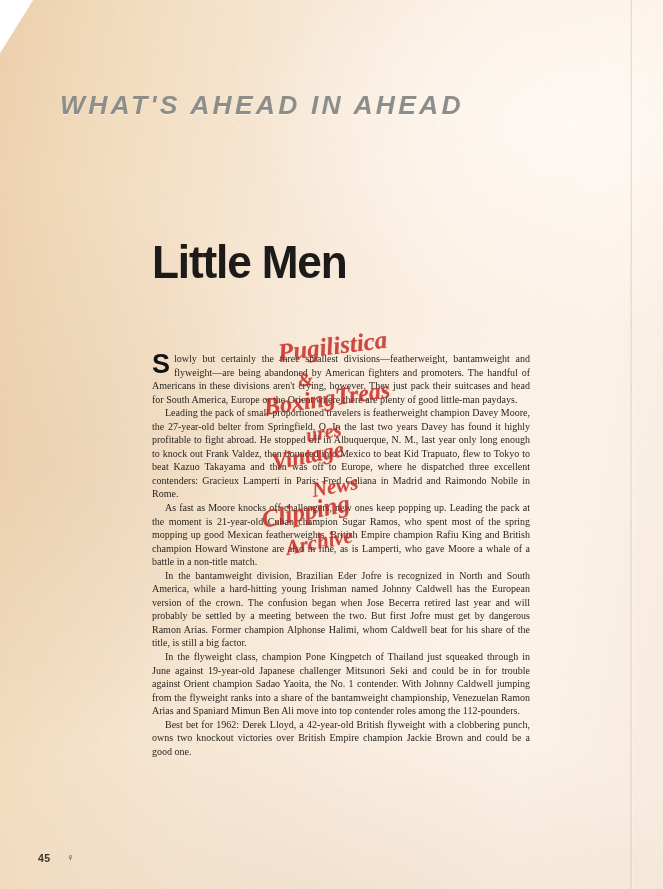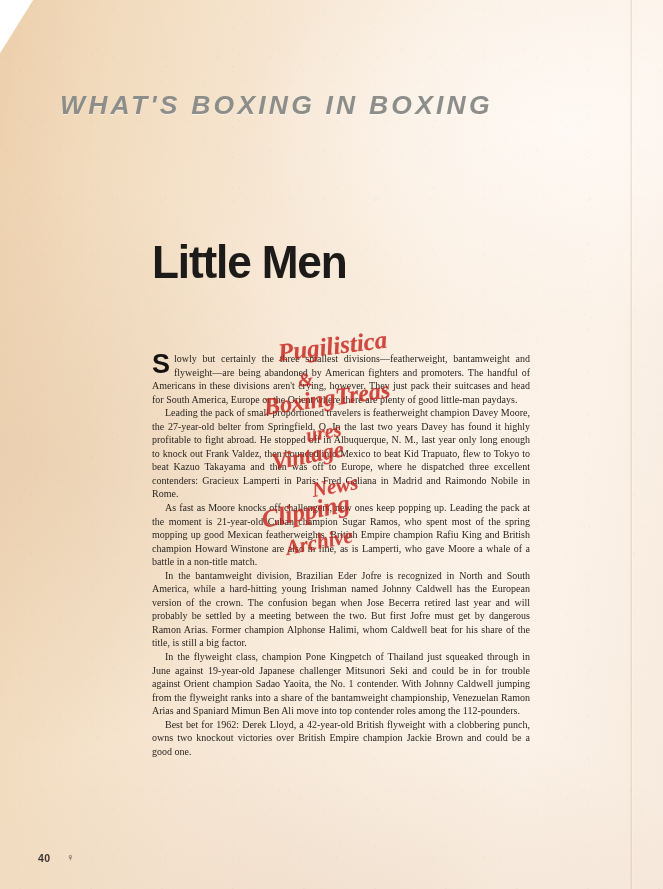--- a/index.html
+++ b/index.html
@@ -178,21 +178,21 @@
 </style>
 </head>
 <body>
 
 <div id="page">
 
   <div id="paper"></div>
   <div id="grain"></div>
   <div id="fold"></div>
 
-  <div id="kicker">WHAT'S BOXING IN BOXING</div>
+  <div id="kicker">WHAT'S AHEAD IN AHEAD</div>
 
   <h1 id="headline">Little Men</h1>
 
   <div id="article">
     <p class="lead">Slowly but certainly the three smallest divisions—featherweight, bantamweight and flyweight—are being abandoned by American fighters and promoters. The handful of Americans in these divisions aren't crying, however. They just pack their suitcases and head for South America, Europe or the Orient where there are plenty of good little-man paydays.</p>
     <p>Leading the pack of small-proportioned travelers is featherweight champion Davey Moore, the 27-year-old belter from Springfield, O. In the last two years Davey has found it highly profitable to fight abroad. He stopped off in Albuquerque, N. M., last year only long enough to knock out Frank Valdez, then bounced into Mexico to beat Kid Trapuato, flew to Tokyo to beat Kazuo Takayama and then was off to Europe, where he dispatched three excellent contenders: Gracieux Lamperti in Paris; Fred Galiana in Madrid and Raimondo Nobile in Rome.</p>
     <p>As fast as Moore knocks off challengers, new ones keep popping up. Leading the pack at the moment is 21-year-old Cuban champion Sugar Ramos, who spent most of the spring mopping up good Mexican featherweights. British Empire champion Rafiu King and British champion Howard Winstone are also in line, as is Lamperti, who gave Moore a whale of a battle in a non-title match.</p>
     <p>In the bantamweight division, Brazilian Eder Jofre is recognized in North and South America, while a hard-hitting young Irishman named Johnny Caldwell has the European version of the crown. The confusion began when Jose Becerra retired last year and will probably be settled by a meeting between the two. But first Jofre must get by dangerous Ramon Arias. Former champion Alphonse Halimi, whom Caldwell beat for his share of the title, is still a big factor.</p>
     <p>In the flyweight class, champion Pone Kingpetch of Thailand just squeaked through in June against 19-year-old Japanese challenger Mitsunori Seki and could be in for trouble against Orient champion Sadao Yaoita, the No. 1 contender. With Johnny Caldwell jumping from the flyweight ranks into a share of the bantamweight championship, Venezuelan Ramon Arias and Spaniard Mimun Ben Ali move into top contender roles among the 112-pounders.</p>
     <p>Best bet for 1962: Derek Lloyd, a 42-year-old British flyweight with a clobbering punch, owns two knockout victories over British Empire champion Jackie Brown and could be a good one.</p>
@@ -202,16 +202,16 @@
     <div class="wm-line wm1">Pugilistica</div>
     <div class="wm-line wm2">&amp;</div>
     <div class="wm-line wm3">BoxingTreas</div>
     <div class="wm-line wm4">ures</div>
     <div class="wm-line wm5">Vintage</div>
     <div class="wm-line wm6">News</div>
     <div class="wm-line wm7">Clipping</div>
     <div class="wm-line wm8">Archive</div>
   </div>
 
-  <div id="folio">40</div>
+  <div id="folio">45</div>
   <div id="folio-mark">♀</div>
 
 </div>
 
 </body></html>

